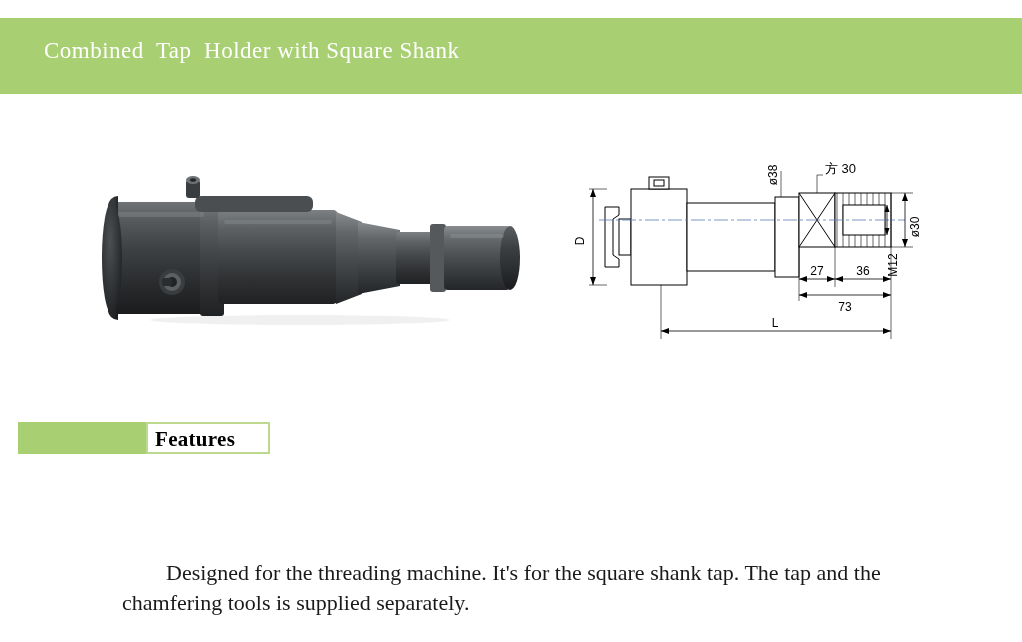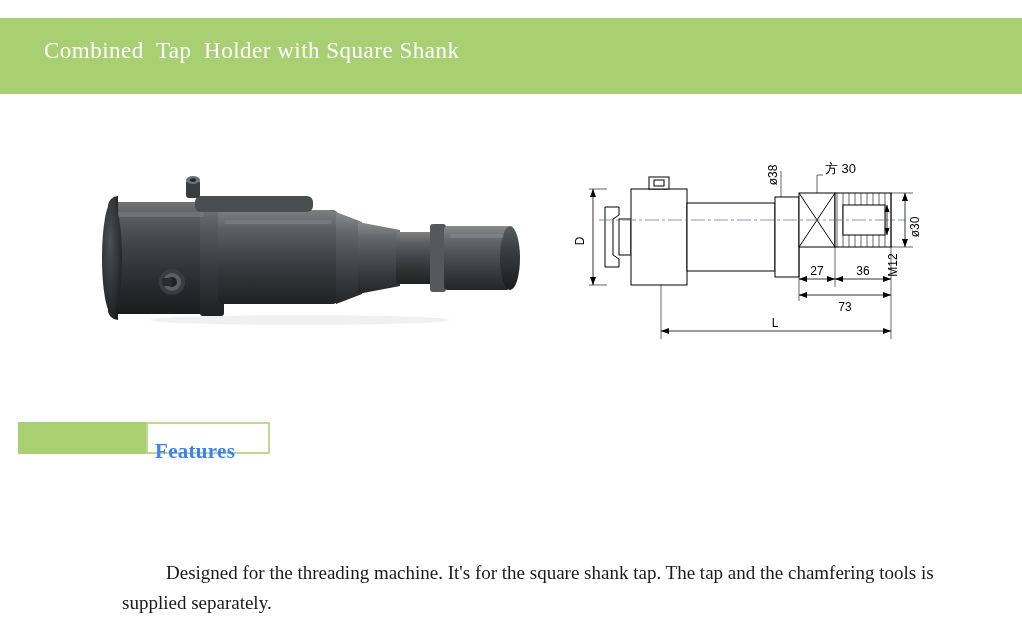--- a/index.html
+++ b/index.html
@@ -71,33 +71,32 @@
     background: #ffffff;
     border: 2px solid #bcd98e;
     box-sizing: border-box;
   }
   .features-label {
     position: absolute;
     left: 155px;
     top: 427px;
     font-size: 21px;
     font-weight: bold;
-    color: #3b82f6;
+    color: #000000;
     font-family: "Liberation Serif", serif;
     letter-spacing: 0.3px;
-    margin-top: 12px;
   }
 
   
   .description {
     position: absolute;
     left: 122px;
     top: 558px;
     width: 860px;
-    font-size: 19px;
+    font-size: 22px;
     line-height: 30px;
     color: #1a1a1a;
     font-family: "Liberation Serif", serif;
   }
   .description .indent { display: inline-block; width: 44px; }
 
   
   .dim-text {
     font-family: "Liberation Sans", sans-serif;
     font-size: 12px;

